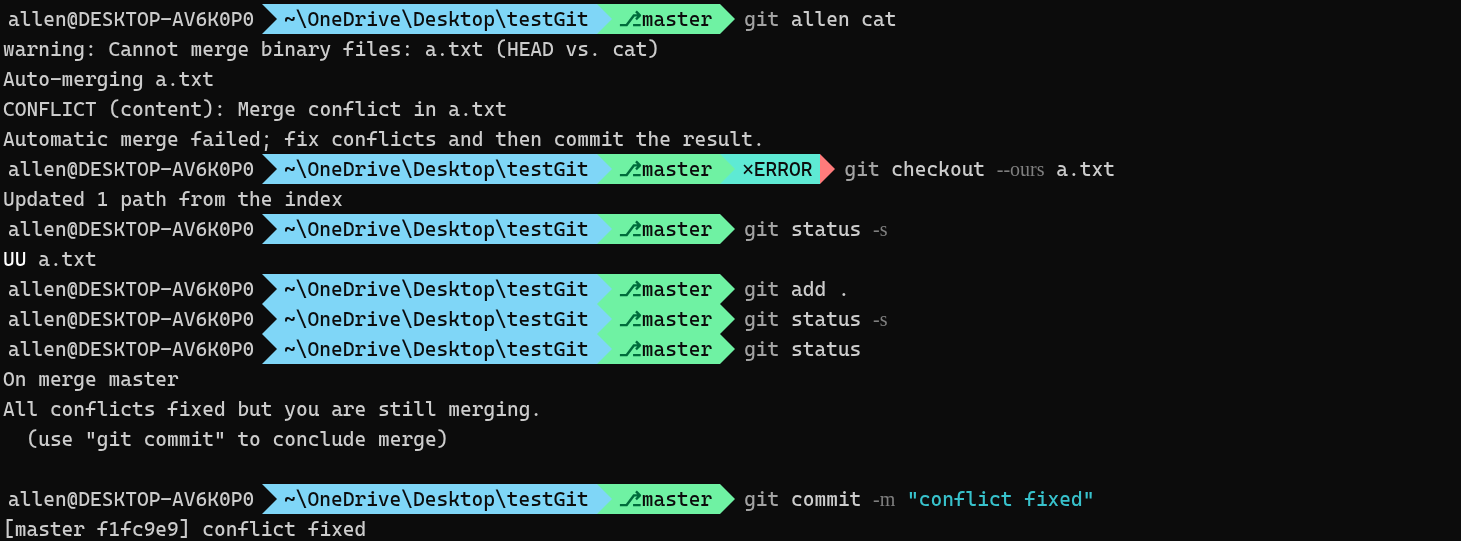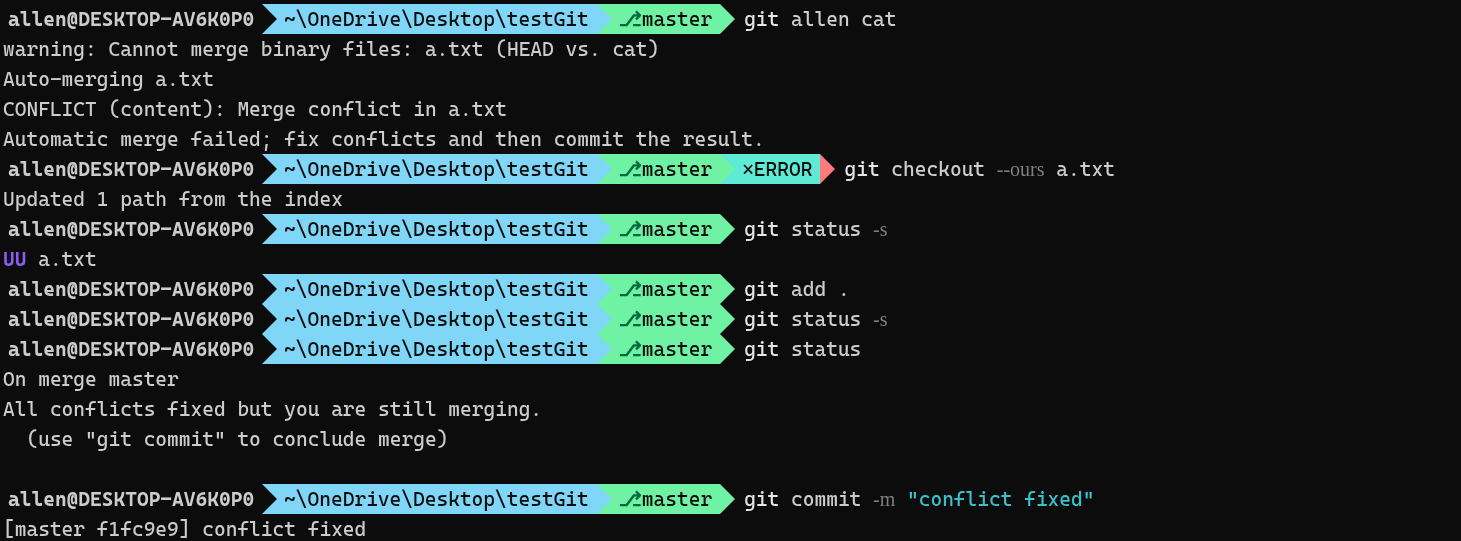--- a/index.html
+++ b/index.html
@@ -25,39 +25,39 @@
   .seg:after {
     content: "";
     position: absolute;
     right: -15px;
     top: 0;
     border-top: 15px solid transparent;
     border-bottom: 15px solid transparent;
     border-left: 15px solid currentColor;
     z-index: 2;
   }
-  .seg-user   { background:#0c0c0c; color:#0c0c0c;font-weight:bold; }
+  .seg-user   { background:#0c0c0c; color:#0c0c0c; }
   .seg-user .txt { color:#cccccc; }
   .seg-path   { background:#7fd6f7; color:#7fd6f7; }
   .seg-path .txt { color:#0c0c0c; }
   .seg-branch { background:#6ff2a3; color:#6ff2a3; }
   .seg-branch .txt { color:#0c0c0c;text-align:center; }
   .seg-error  { background:#5eead4; color:#ff7b7b; }
   .seg-error .txt { color:#0c0c0c; }
   .branch-icon {
     font-weight: bold;
     color:#006b3c;
   }
   .cmd { padding-left: 24px; }
-  .git    { color:#e5e5e5;margin-top:30px; }
+  .git    { color:#a3a3a3;margin-top:30px; }
   .sub    { color:#cccccc; }
   .flag   { color:#7f7f7f;font-family:Liberation Serif, serif; }
   .str    { color:#38c2cc; }
   .out    { color:#cccccc; padding-left:3px; }
-  .uu     { color:#8b5cf6;font-weight:bold; }
+  .uu     { color:#ffffff; }
   .blank  { height:30px; }
 </style>
 </head>
 <body>
 
 <div class="line">
   <span class="seg seg-user first"><span class="txt">allen@DESKTOP-AV6K0P0</span></span><span class="seg seg-path"><span class="txt">~\OneDrive\Desktop\testGit</span></span><span class="seg seg-branch"><span class="branch-icon">⎇</span><span class="txt">master</span></span><span class="cmd"><span class="git">git</span> <span class="sub">allen cat</span></span>
 </div>
 <div class="line out">warning: Cannot merge binary files: a.txt (HEAD vs. cat)</div>
 <div class="line out">Auto-merging a.txt</div>

